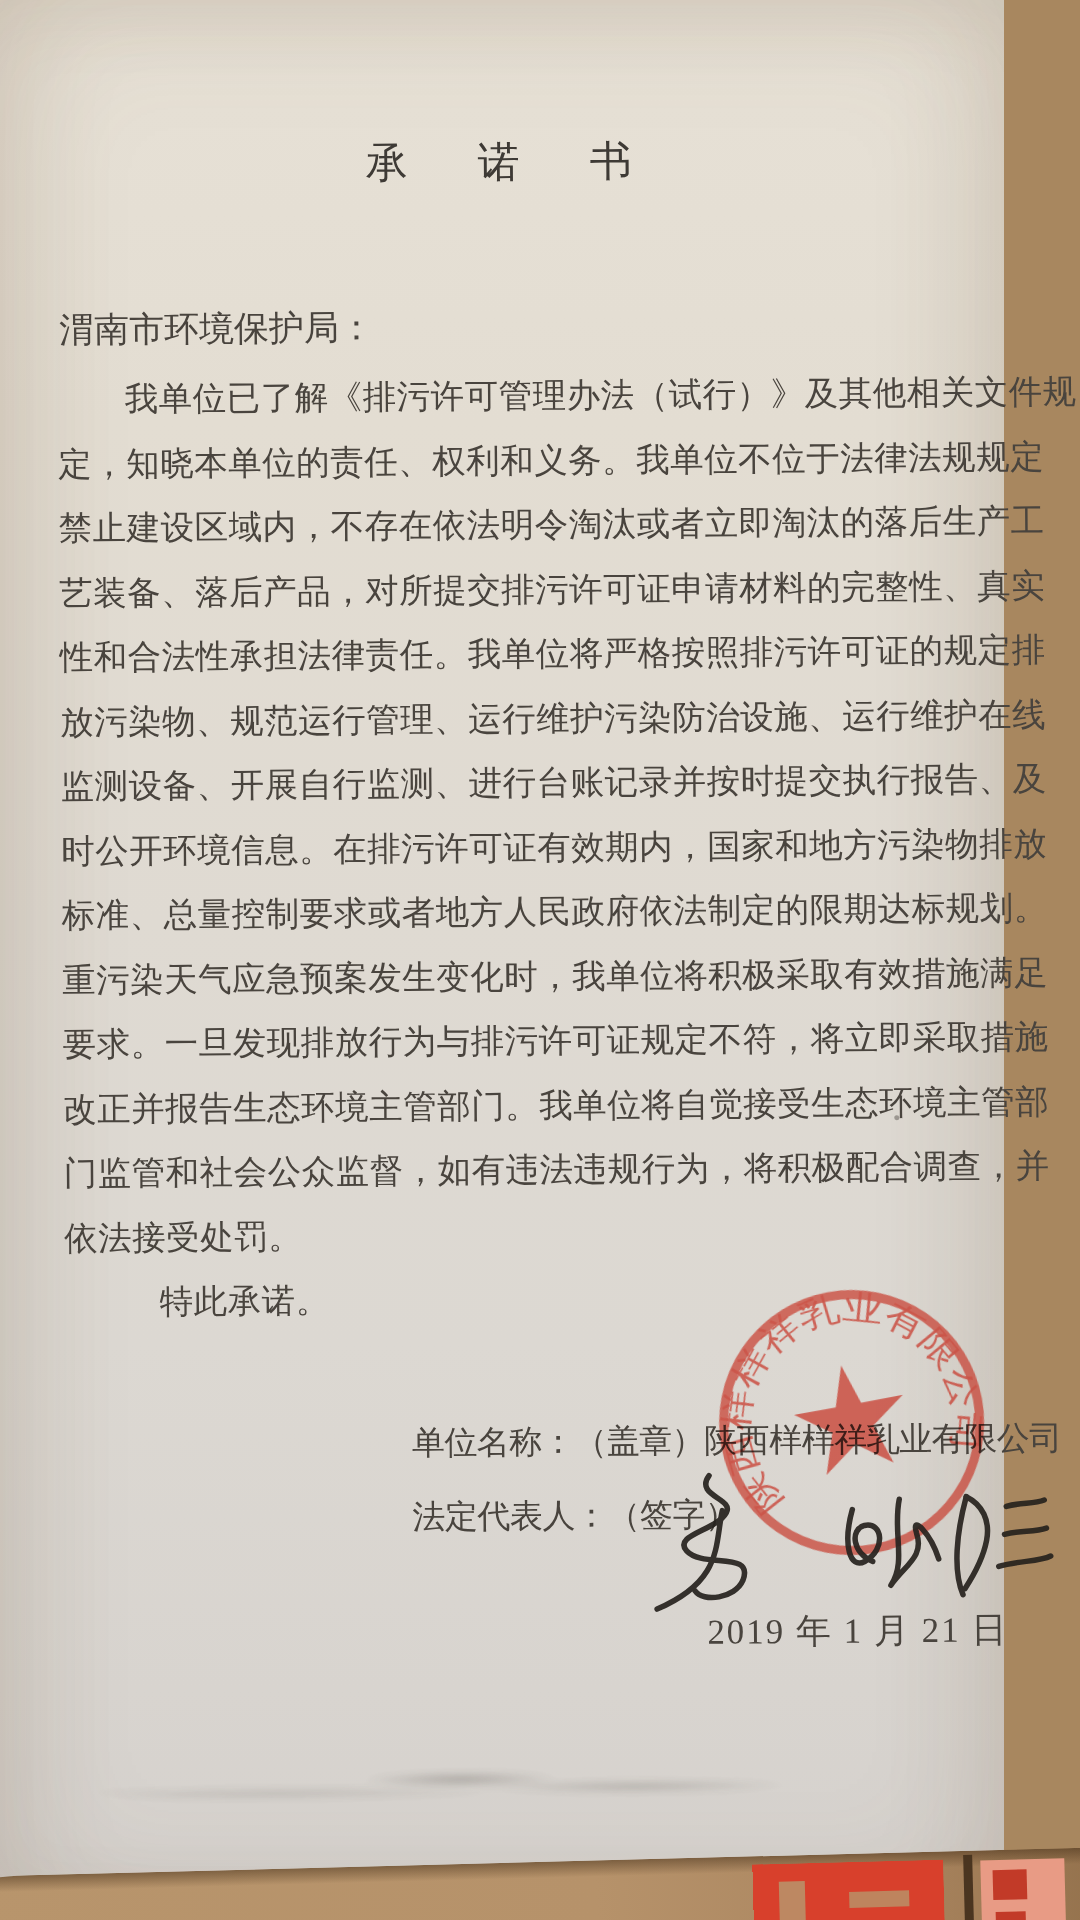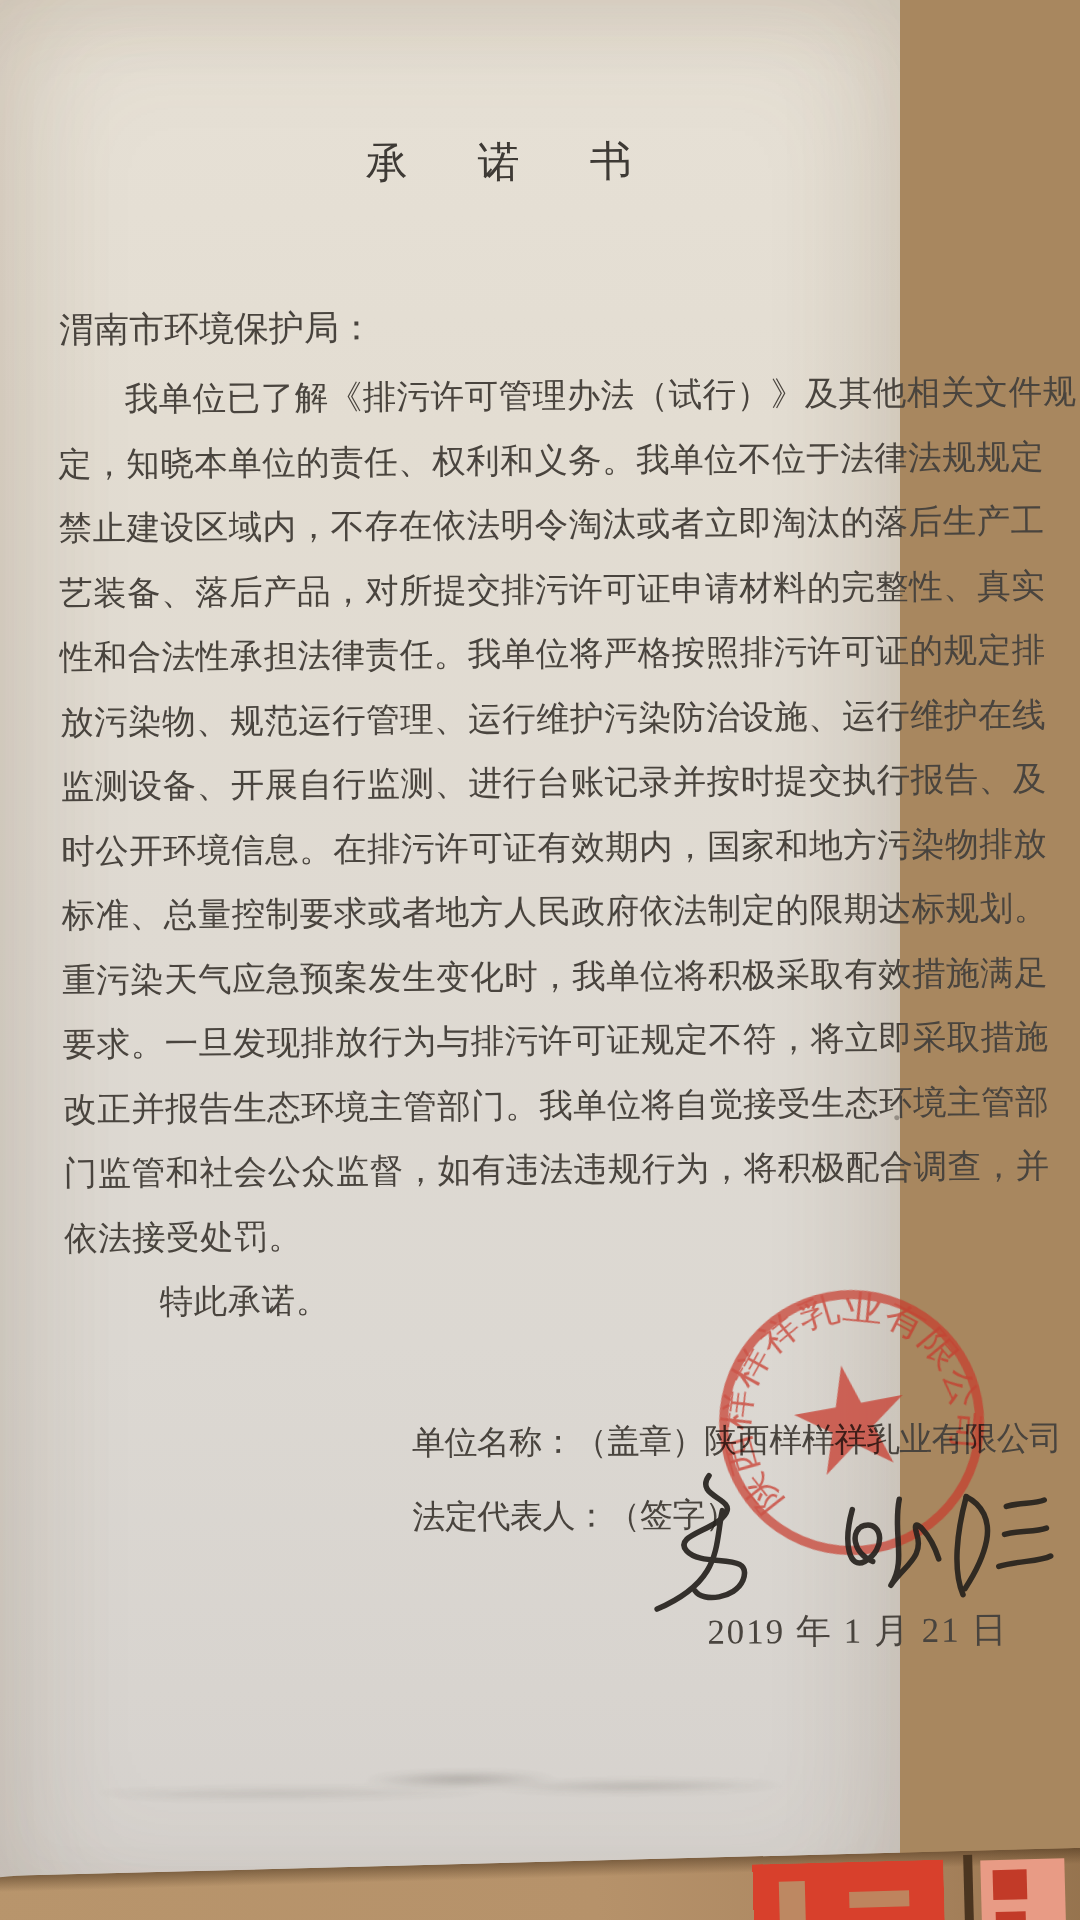--- a/index.html
+++ b/index.html
@@ -3,21 +3,21 @@
 <meta charset="utf-8">
 <style>
   html,body{margin:0;padding:0;}
   body{
     width:1080px;height:1920px;overflow:hidden;position:relative;
     background:#a8875f;
     font-family:"Liberation Serif","DejaVu Serif",serif;
   }
   
   .paper{
-    position:absolute;left:0;top:0;width:900px;height:1920px;
+    position:absolute;left:0;top:0;width:1004px;height:1920px;
     background:linear-gradient(180deg,#e7e1d6 0%,#e3ddd2 22%,#dfdad2 48%,#dcd8d2 70%,#d8d4cf 88%,#d5d1cd 100%);
     box-shadow:inset 0 0 140px rgba(120,100,70,.14), inset -40px 0 90px rgba(110,90,60,.08), inset 40px 0 90px rgba(110,90,60,.07);
   }
   .content{position:absolute;left:0;top:0;width:1080px;height:1920px;transform:rotate(-.45deg);transform-origin:540px 960px;color:#49443e;}
   
   .doc-title{
     position:absolute;top:134px;left:0;width:100%;text-align:center;
     font-size:42px;letter-spacing:70px;white-space:nowrap;color:#3e3a35;font-weight:500;
   }
   .salutation{position:absolute;left:64px;top:303px;font-size:35px;white-space:nowrap;}

